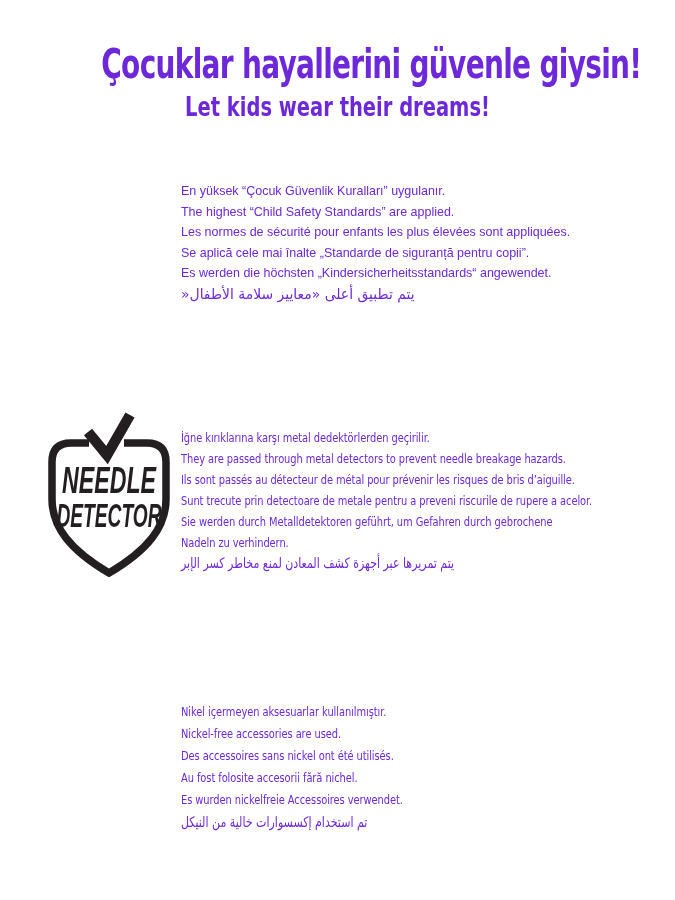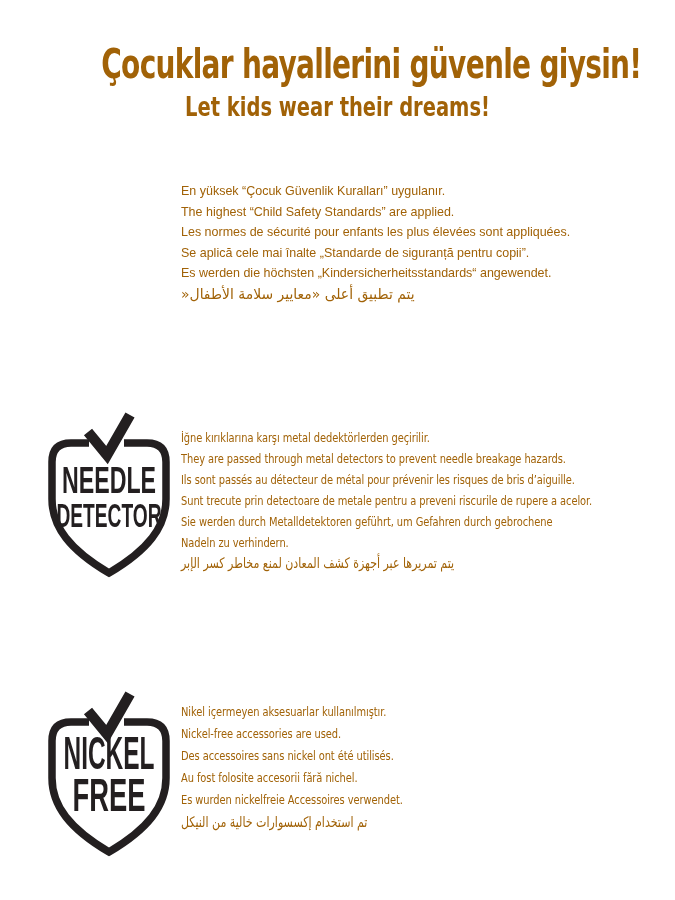--- a/index.html
+++ b/index.html
@@ -2,21 +2,21 @@
 <html><head>
 <meta charset="utf-8">
 <style>
   html,body { margin:0; padding:0; background:#fff; }
   .page {
     position: relative;
     width: 675px;
     height: 900px;
     background: #ffffff;
     overflow: hidden;
-    color: #a16207;
+    color: #6d28d9;
     font-family: "Liberation Sans", sans-serif;
   }
 
   
   .title {
     position: absolute;
     top: 42px; left: 0; right: 0;
     text-align: center;
     font-family: "DejaVu Sans", sans-serif;
     font-weight: bold;
@@ -47,21 +47,21 @@
     width: 122px;
     height: 176px;
   }
   .badge svg { display:block; width:122px; height:176px; }
   .badge text {
     font-family: "Liberation Sans", sans-serif;
     font-weight: bold;
     fill: #231f20;
   }
   .badge-1 { top: 152px; }
-  .badge-2 { top: 407px; }
+  .badge-2 { top: 407px; font-style: italic; }
   .badge-3 { top: 686px; }
 
   
   .lines {
     position: absolute;
     left: 181px;
     width: 520px;
     transform-origin: 0 0;
   }
   .lines div { white-space: nowrap; }
@@ -123,28 +123,20 @@
   <div class="lines block-2">
     <div>İğne kırıklarına karşı metal dedektörlerden geçirilir.</div>
     <div>They are passed through metal detectors to prevent needle breakage hazards.</div>
     <div>Ils sont passés au détecteur de métal pour prévenir les risques de bris d’aiguille.</div>
     <div>Sunt trecute prin detectoare de metale pentru a preveni riscurile de rupere a acelor.</div>
     <div>Sie werden durch Metalldetektoren geführt, um Gefahren durch gebrochene</div>
     <div>Nadeln zu verhindern.</div>
     <div class="ar">يتم تمريرها عبر أجهزة كشف المعادن لمنع مخاطر كسر الإبر</div>
   </div>
 
-  <div class="badge badge-3">
-    <svg viewBox="0 0 122 176">
-      <path d="M 76 36 L 99 36 Q 118 36 118 55 L 118 92 C 118 120 100 143 61 166 C 22 143 4 120 4 92 L 4 55 Q 4 36 23 36 L 41 36" fill="none" stroke="#231f20" stroke-width="7.5" stroke-linecap="butt"></path>
-      <polyline points="40,25 59,48 82,8" fill="none" stroke="#231f20" stroke-width="10.5" stroke-linecap="butt" stroke-linejoin="miter"></polyline>
-      <text x="61" y="83" font-size="46" text-anchor="middle" textLength="91" lengthAdjust="spacingAndGlyphs">NICKEL</text>
-      <text x="61" y="125" font-size="46" text-anchor="middle" textLength="73" lengthAdjust="spacingAndGlyphs">FREE</text>
-    </svg>
-  </div>
   <div class="lines block-3">
     <div>Nikel içermeyen aksesuarlar kullanılmıştır.</div>
     <div>Nickel-free accessories are used.</div>
     <div>Des accessoires sans nickel ont été utilisés.</div>
     <div>Au fost folosite accesorii fără nichel.</div>
     <div>Es wurden nickelfreie Accessoires verwendet.</div>
     <div class="ar">تم استخدام إكسسوارات خالية من النيكل</div>
   </div>
 
 </div>

